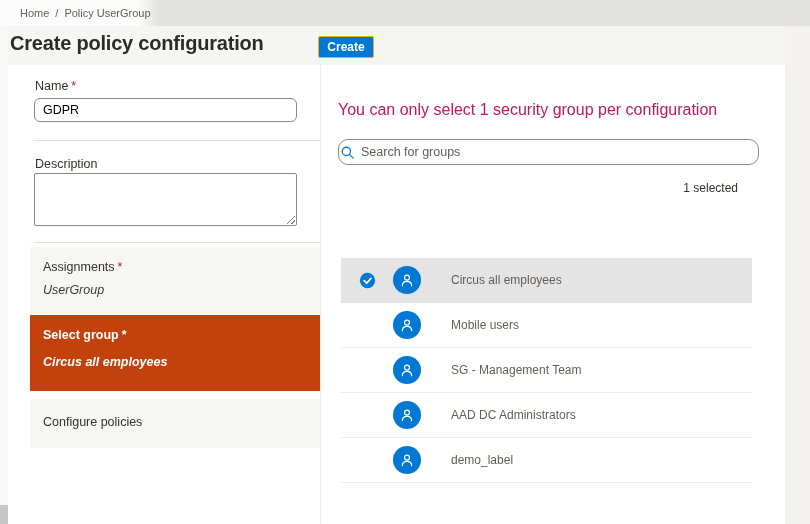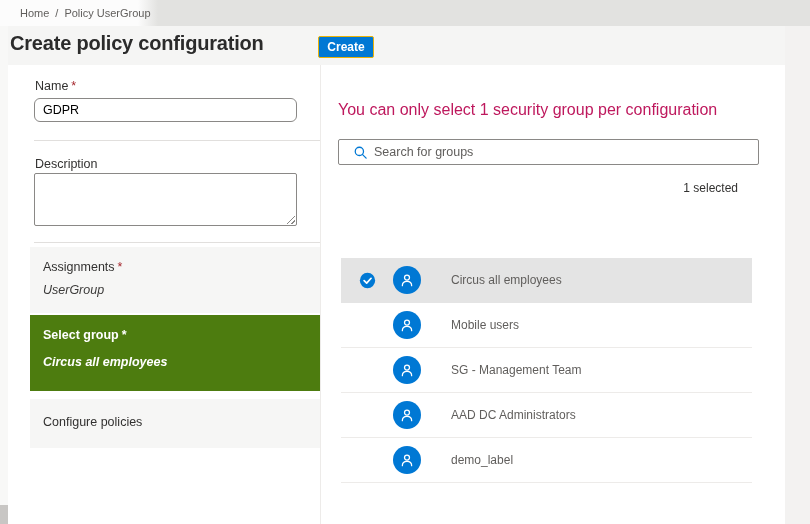--- a/index.html
+++ b/index.html
@@ -35,33 +35,33 @@
   .textarea-wrap { position:absolute; left:4px; top:108px; width:263px; height:53px; }
   .textarea { width:100%; height:100%; border:1px solid #8a8886; border-radius:2px; resize:none;
     font-family:inherit; font-size:12.5px; padding:4px 8px; }
   .grip { position:absolute; right:2px; bottom:2px; width:9px; height:9px;
     background:repeating-linear-gradient(-45deg, transparent 0 2px, #8a8886 2px 3px);
     clip-path:polygon(100% 0, 100% 100%, 0 100%); pointer-events:none; }
   .divider { position:absolute; left:4px; width:286px; height:1px; background:#e1dfdd; }
 
   .section { position:absolute; left:0; width:299px; }
   .section.gray { background:#f6f6f5; }
-  .section.blue { background:#4d7c0f; color:#fff; }
+  .section.blue { background:#c2410c; color:#fff; }
   .section .sec-label { position:absolute; left:13px; top:13px; font-size:12.5px; font-weight:400; }
   .section.blue .sec-label { font-weight:700; }
   .section .sec-value { position:absolute; left:13px; top:36px; font-size:12.5px; font-style:italic; color:#3b3a39; }
   .section.blue .sec-value { color:#fff; font-weight:700; }
   .section.blue .req { color:#fff; }
 
   
   .right-panel { position:absolute; left:320px; top:65px; width:465px; height:459px; background:#fff; border-left:1px solid #edebe9; }
   .rp-title { position:absolute; left:17px; top:8px; font-size:17.5px; font-weight:700; color:#2b2b2b; }
   .rp-sub { position:absolute; left:17px; top:36px; font-size:16px; color:#be185d; }
-  .searchbox { position:absolute; left:17px; top:74px; width:421px; height:26px; border:1px solid #8a8886; border-radius:2px;
-    display:flex; align-items:center; padding:0 14px; background:#fff; }
+  .searchbox { position:absolute; left:17px; top:74px; width:421px; height:26px; border:1px solid #8a8886; border-radius:10px;
+    display:flex; align-items:center; padding:0 1px; background:#fff; }
   .searchbox input { border:none; outline:none; flex:1; font-family:inherit; font-size:12.5px; color:#323130; margin-left:6px; background:transparent; }
   .searchbox input::placeholder { color:#605e5c; opacity:1; }
   .sel-count { position:absolute; left:17px; top:116px; width:400px; text-align:right; font-size:12px; color:#323130; }
 
   .group-list { position:absolute; left:20px; top:193px; width:411px; }
   .grow { position:relative; height:45px; border-bottom:1px solid #edebe9; cursor:pointer; background:#fff; }
   .grow.selected { background:#e4e4e4; border-bottom:none; }
   .check { position:absolute; left:18px; top:14px; width:17px; height:17px; }
   .avatar { position:absolute; left:52px; top:8px; width:28px; height:28px; border-radius:50%; background:#0078d4;
     display:flex; align-items:center; justify-content:center; }

